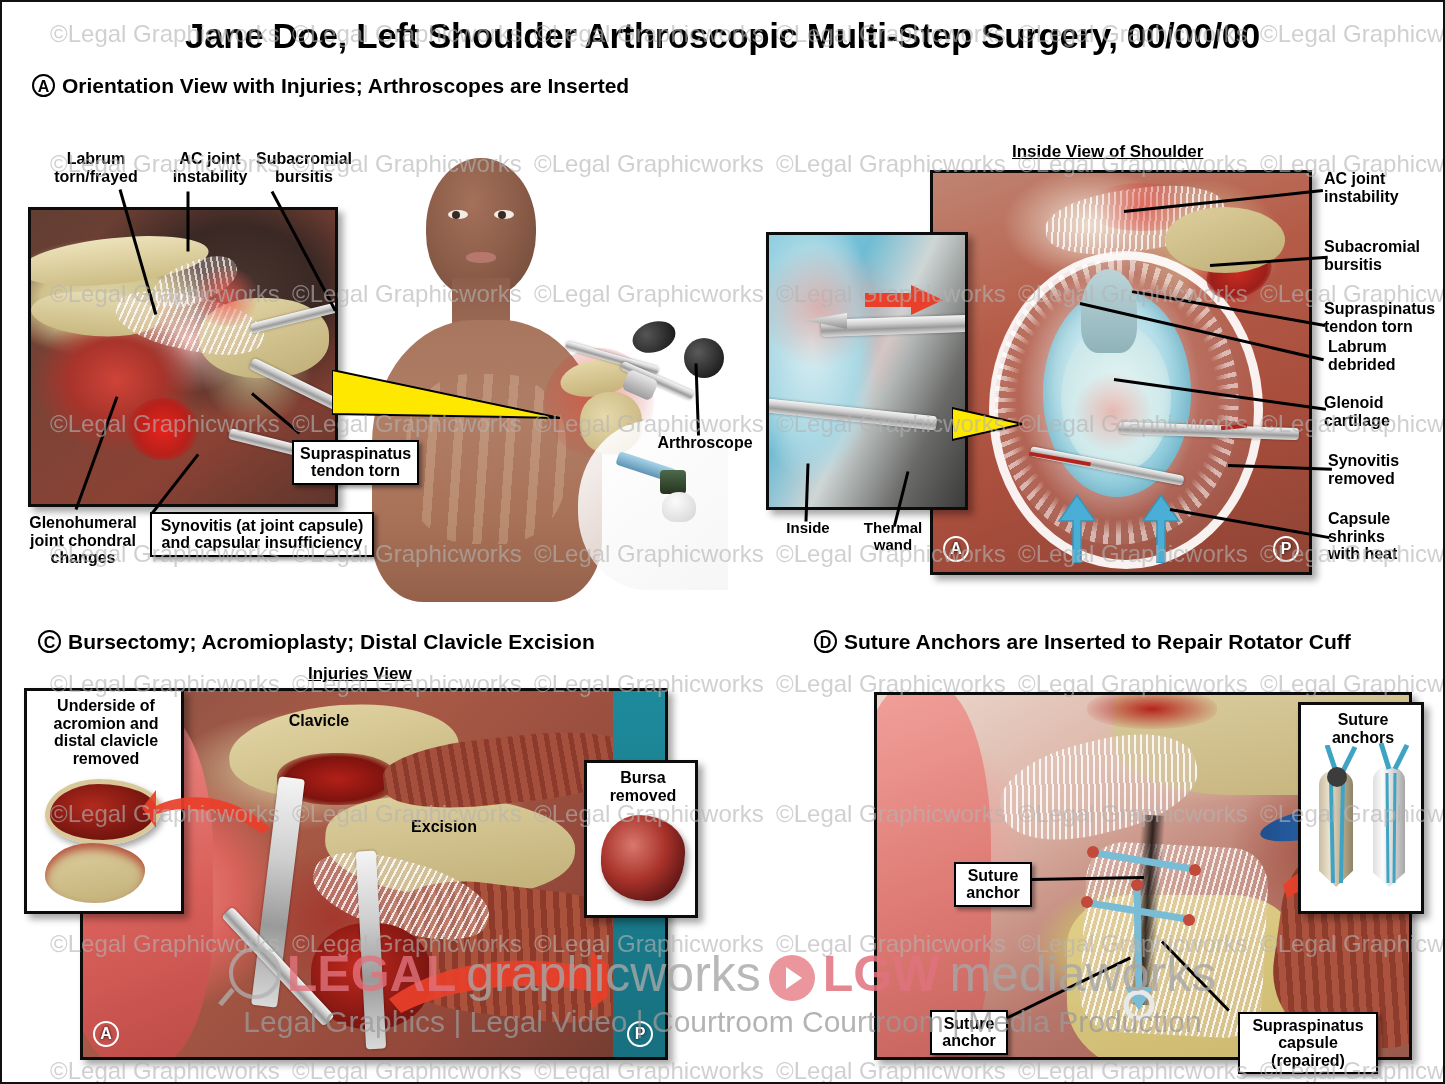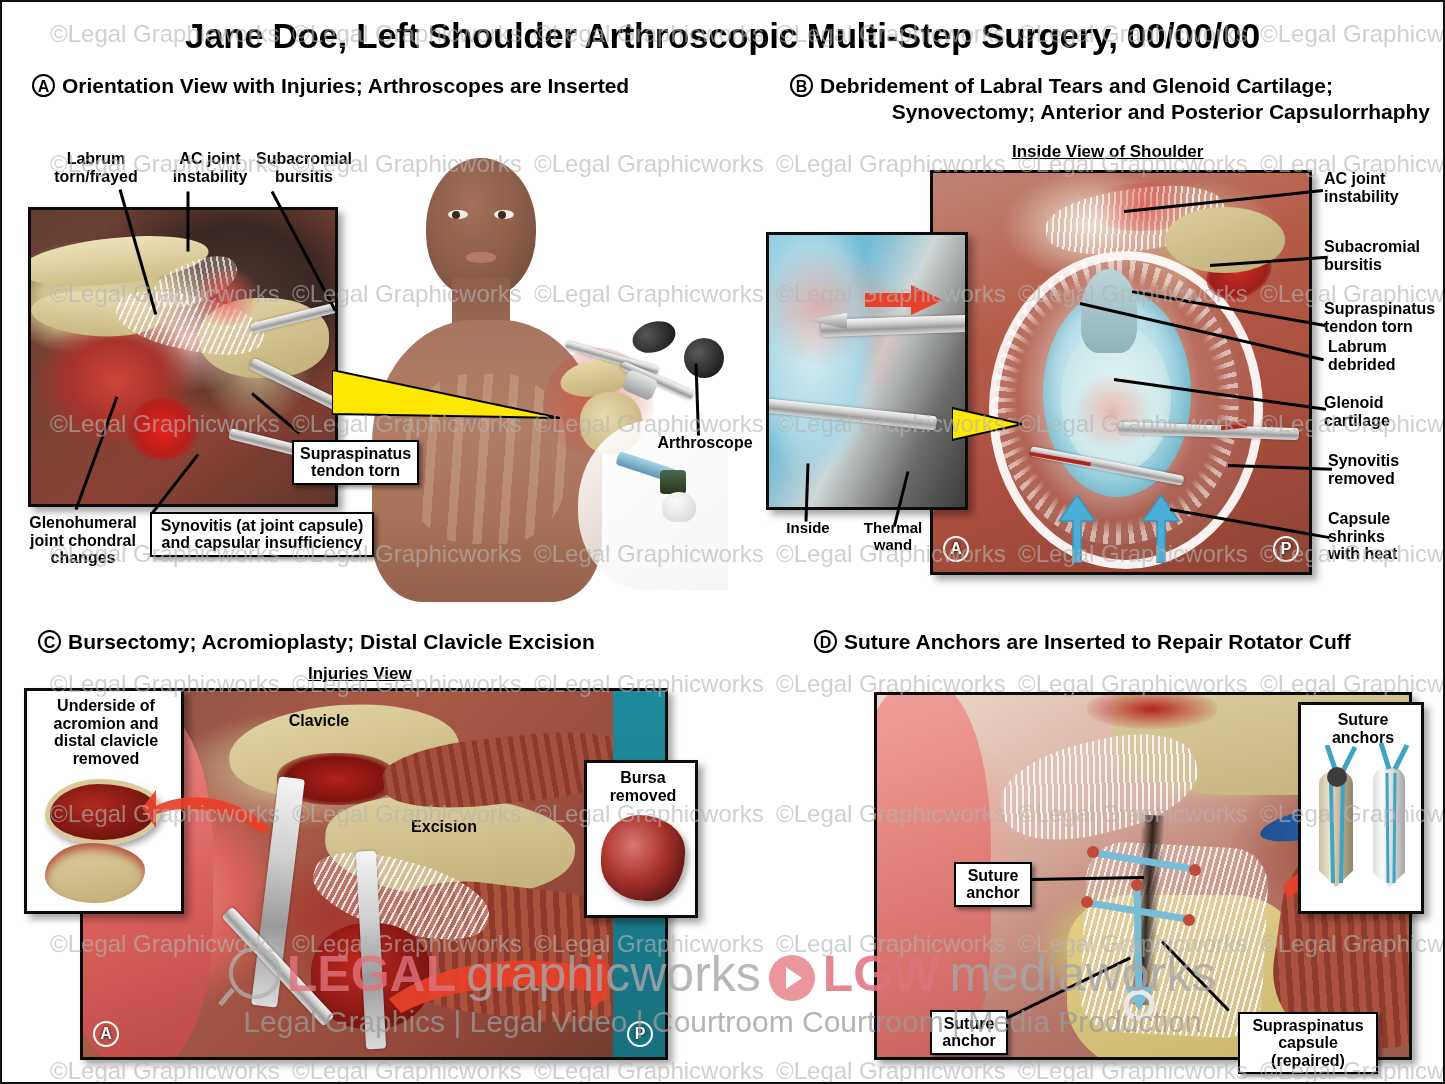--- a/index.html
+++ b/index.html
@@ -204,24 +204,20 @@
       <div class="wm" style="left: 1016px; top: 1055px;">©Legal Graphicworks</div>
       <div class="wm" style="left: 1258px; top: 1055px;">©Legal Graphicworks</div>
     </div>
 
   <div class="main-title">Jane Doe, Left Shoulder Arthroscopic Multi-Step Surgery, 00/00/00</div>
 
   <div class="panel-head" style="left:30px;top:72px;">
     <span class="circ">A</span><span>Orientation View with Injuries; Arthroscopes are Inserted</span>
   </div>
 
-  <div class="panel-head" style="left:788px;top:72px;width:640px;">
-    <span class="circ">B</span><span>Debridement of Labral Tears and Glenoid Cartilage;</span>
-    <div style="text-align:right;margin-top:2px;">Synovectomy; Anterior and Posterior Capsulorrhaphy</div>
-  </div>
 
   <div class="img-box" style="left:26px;top:205px;width:310px;height:300px;">
     <div class="anat-a"></div>
 
     <div style="position:absolute;left:-12px;top:28px;width:190px;height:46px;border-radius:50%;
          background:linear-gradient(180deg,#ece2ba,#cdbd85);transform:rotate(-6deg);"></div>
     <div style="position:absolute;left:0px;top:82px;width:130px;height:44px;border-radius:50%;
          background:linear-gradient(180deg,#e6dcb2,#c9b880);transform:rotate(4deg);"></div>
     <div style="position:absolute;left:168px;top:88px;width:130px;height:80px;border-radius:46%;
          background:linear-gradient(160deg,#e3d7a8,#bfad76);"></div>

